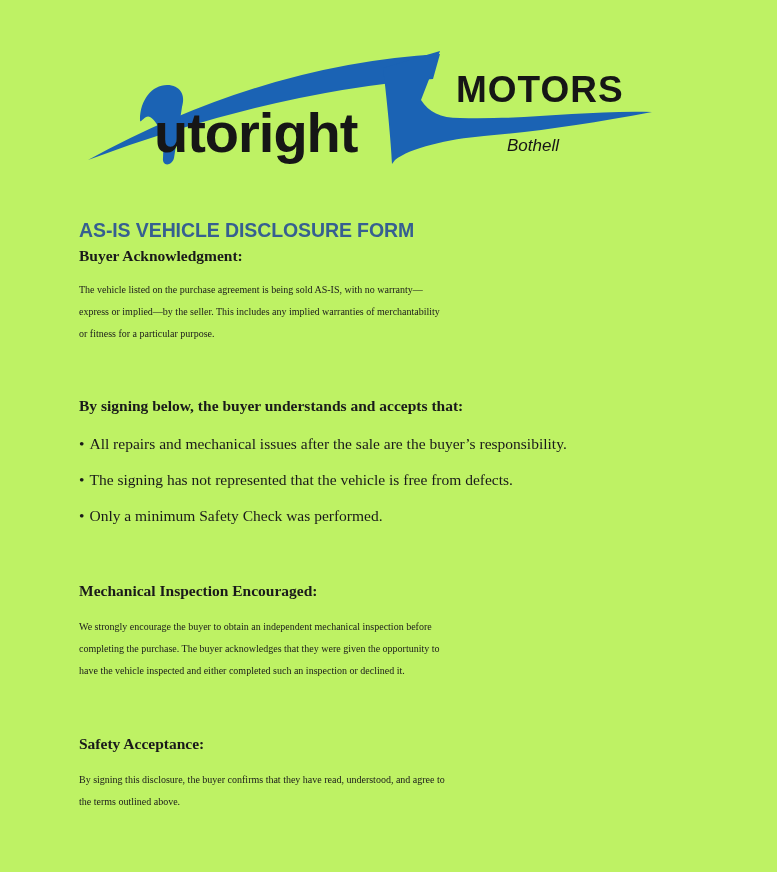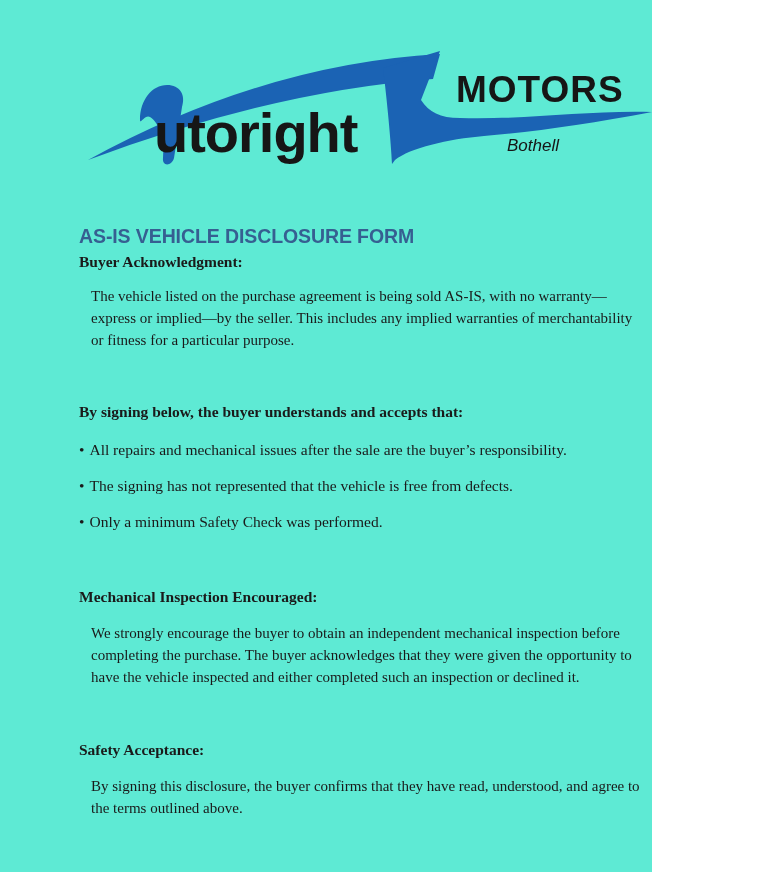--- a/index.html
+++ b/index.html
@@ -1,57 +1,57 @@
 <!DOCTYPE html>
 <html style="--title-color: #365f91;"><head>
 <meta charset="utf-8">
 <style>
   html, body { margin: 0; padding: 0; background: #ffffff; }
   .page {
     position: relative;
-    width: 652px;
+    width: 777px;
     height: 872px;
-    background: #5eead4;
+    background: #bef264;
     overflow: hidden;
     font-family: "Liberation Serif", serif;
     color: #1a1a1a;
   }
   .logo {
     position: absolute;
     left: 88px;
     top: 38px;
     width: 570px;
     height: 130px;
   }
   .logo svg { display: block; width: 570px; height: 130px; }
   .content {
     position: absolute;
     left: 79px;
-    top: 226px;
+    top: 220px;
     width: 631px;
   }
   .title {
     font-family: "Liberation Sans", sans-serif;
     font-weight: 700;
     font-size: 19.5px;
     line-height: 20px;
     letter-spacing: -0.1px;
     color: var(--title-color, #365f91);
     margin: 0 0 5px 0;
   }
   .heading {
     font-weight: 700;
     font-size: 15.5px;
     line-height: 22px;
     margin: 0;
   }
   .body-text {
-    font-size: 15px;
+    font-size: 10px;
     line-height: 22px;
-    margin: 12px;
+    margin: 0;
     white-space: pre-line;
   }
   .bullet {
     font-size: 15.5px;
     line-height: 22px;
     margin: 0 0 14px 0;
     white-space: nowrap;
   }
   .bullet .marker { margin-right: 5px; }
   #h-ack  { margin-bottom: 12px; }

